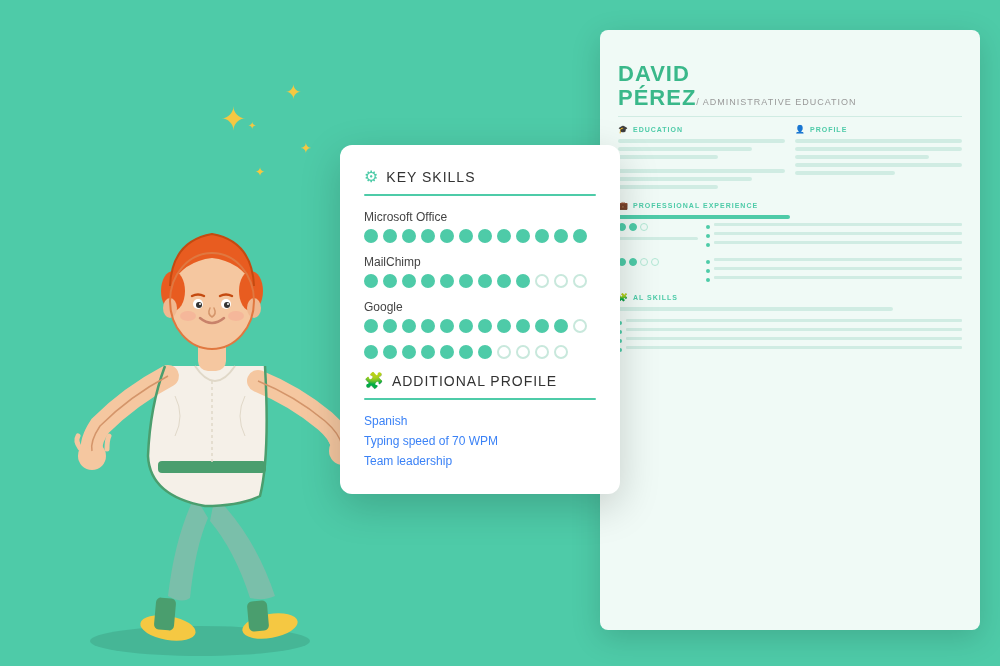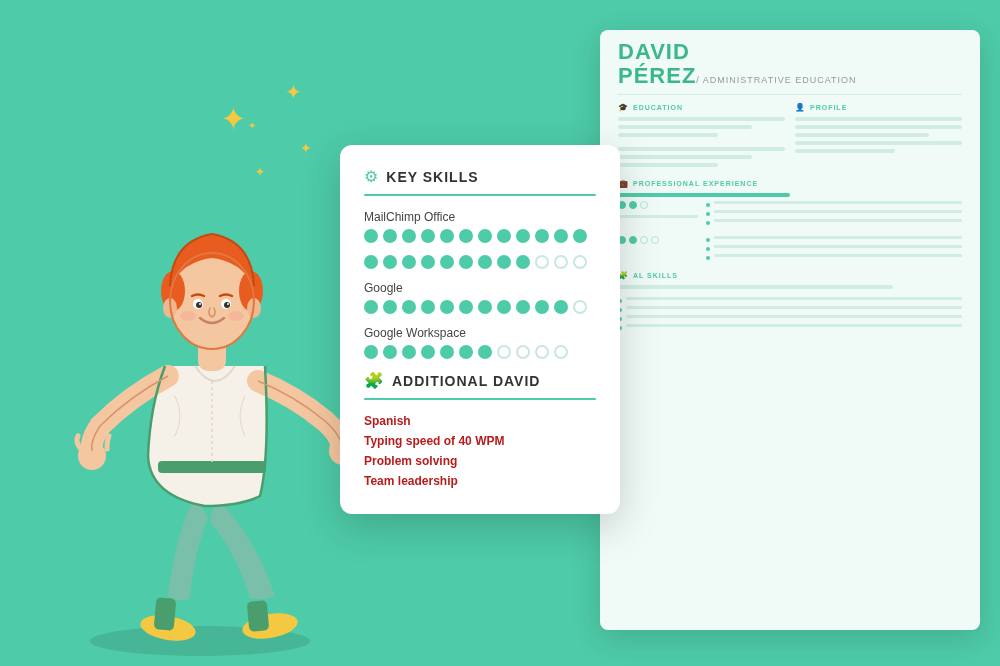--- a/index.html
+++ b/index.html
@@ -27,21 +27,21 @@
     
     .resume-card {
       position: absolute;
       top: 30px;
       right: 20px;
       width: 380px;
       height: 600px;
       background: #f0faf6;
       border-radius: 8px;
       box-shadow: 0 8px 30px rgba(0,0,0,0.15);
-      padding: 10px 18px;
+      padding: 32px 18px;
       overflow: hidden;
     }
 
     .resume-name {
       font-size: 22px;
       font-weight: 900;
       color: #3ab88a;
       letter-spacing: 1px;
       line-height: 1.1;
     }
@@ -161,21 +161,21 @@
 
     .section-header {
       display: flex;
       align-items: center;
       gap: 8px;
       margin-bottom: 8px;
     }
 
     .section-title {
       font-size: 14px;
-      font-weight: 700;
+      font-weight: 400;
       color: #333;
       letter-spacing: 1px;
     }
 
     .gear-icon {
       color: #4ecba8;
       font-size: 16px;
     }
 
     .puzzle-icon {
@@ -215,23 +215,22 @@
       background: transparent;
       border: 2px solid #c8e8dc;
     }
 
     .additional-section {
       margin-top: 6px;
     }
 
     .add-skill-item {
       font-size: 12px;
-      color: #b91c1c;
+      color: #3b82f6;
       margin-bottom: 6px;
-      font-weight: bold;
     }
 
     
     .person-svg {
       position: absolute;
       bottom: 0;
       left: 20px;
       width: 360px;
       height: 580px;
     }
@@ -363,36 +362,37 @@
 </div>
 
 <div class="skills-card">
 
   <div class="section-header">
     <span class="gear-icon">⚙</span>
     <span class="section-title">KEY SKILLS</span>
   </div>
   <div class="section-underline"></div>
 
-  <div class="skill-name">MailChimp Office</div>
+  <div class="skill-name">Microsoft Office</div>
   <div class="dots-row">
     <div class="skill-dot"></div>
     <div class="skill-dot"></div>
     <div class="skill-dot"></div>
     <div class="skill-dot"></div>
     <div class="skill-dot"></div>
     <div class="skill-dot"></div>
     <div class="skill-dot"></div>
     <div class="skill-dot"></div>
     <div class="skill-dot"></div>
     <div class="skill-dot"></div>
     <div class="skill-dot"></div>
     <div class="skill-dot"></div>
   </div>
 
+  <div class="skill-name">MailChimp</div>
   <div class="dots-row">
     <div class="skill-dot"></div>
     <div class="skill-dot"></div>
     <div class="skill-dot"></div>
     <div class="skill-dot"></div>
     <div class="skill-dot"></div>
     <div class="skill-dot"></div>
     <div class="skill-dot"></div>
     <div class="skill-dot"></div>
     <div class="skill-dot"></div>
@@ -410,45 +410,43 @@
     <div class="skill-dot"></div>
     <div class="skill-dot"></div>
     <div class="skill-dot"></div>
     <div class="skill-dot"></div>
     <div class="skill-dot"></div>
     <div class="skill-dot"></div>
     <div class="skill-dot"></div>
     <div class="skill-dot empty"></div>
   </div>
 
-  <div class="skill-name">Google Workspace</div>
   <div class="dots-row">
     <div class="skill-dot"></div>
     <div class="skill-dot"></div>
     <div class="skill-dot"></div>
     <div class="skill-dot"></div>
     <div class="skill-dot"></div>
     <div class="skill-dot"></div>
     <div class="skill-dot"></div>
     <div class="skill-dot empty"></div>
     <div class="skill-dot empty"></div>
     <div class="skill-dot empty"></div>
     <div class="skill-dot empty"></div>
   </div>
 
   <div class="additional-section">
     <div class="section-header">
       <span class="puzzle-icon">🧩</span>
-      <span class="section-title">ADDITIONAL DAVID</span>
+      <span class="section-title">ADDITIONAL PROFILE</span>
     </div>
     <div class="section-underline"></div>
 
     <div class="add-skill-item">Spanish</div>
-    <div class="add-skill-item">Typing speed of 40 WPM</div>
-    <div class="add-skill-item">Problem solving</div>
+    <div class="add-skill-item">Typing speed of 70 WPM</div>
     <div class="add-skill-item">Team leadership</div>
   </div>
 </div>
 
 <svg class="person-svg" viewBox="0 0 360 580" xmlns="http://www.w3.org/2000/svg">
 
   <ellipse cx="180" cy="555" rx="110" ry="15" fill="rgba(0,0,0,0.1)"></ellipse>
 
   <ellipse cx="250" cy="540" rx="28" ry="12" fill="#f5c842" transform="rotate(-10,250,540)"></ellipse>
   <rect x="228" y="515" width="20" height="30" rx="5" fill="#4a9e6e" transform="rotate(-5,238,530)"></rect>

